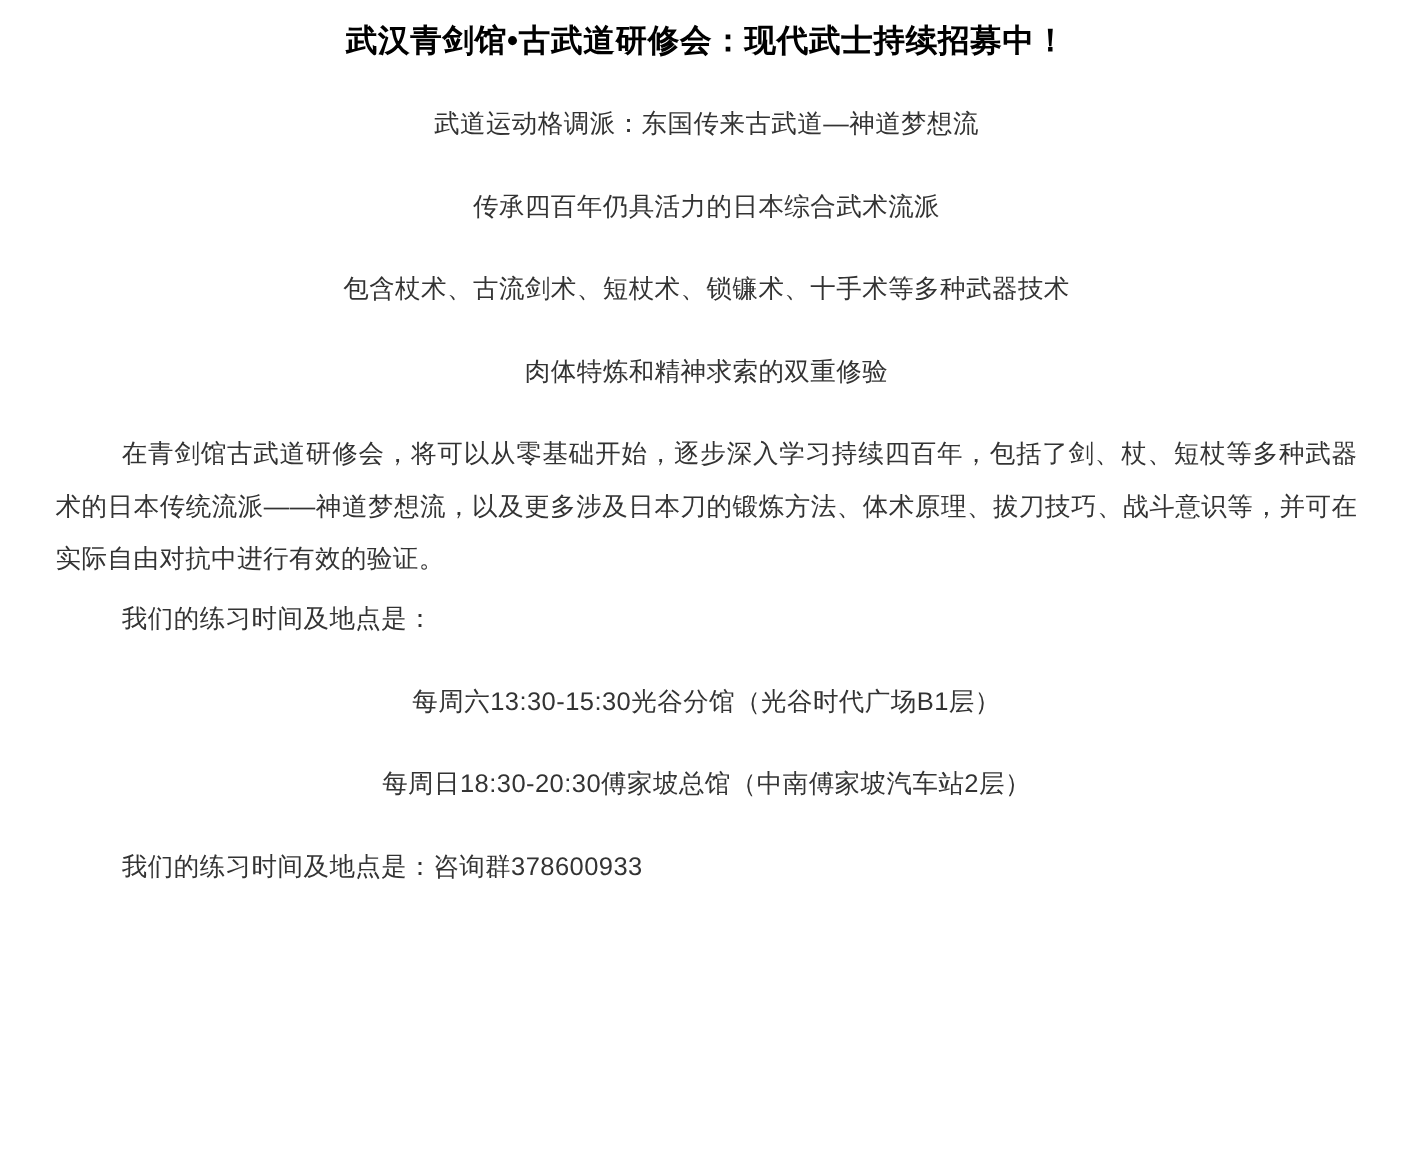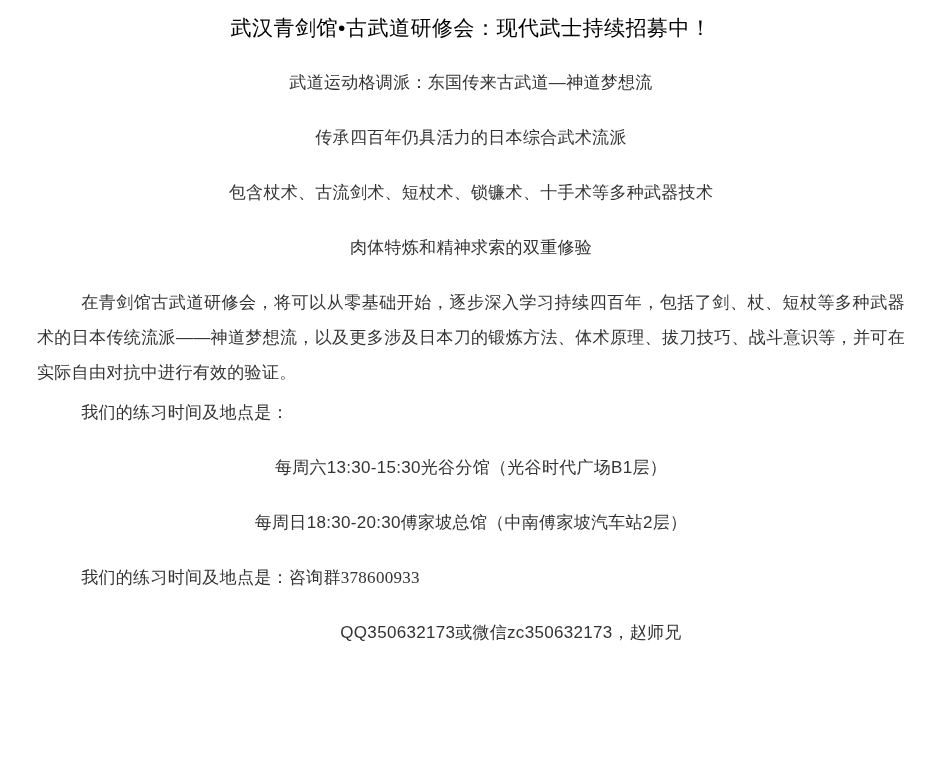--- a/index.html
+++ b/index.html
@@ -21,21 +21,21 @@
   }
   .page {
     width: 942px;
     height: 778px;
     background: var(--bg);
     padding: 12px 37px 10px 37px;
   }
   .article-title {
     font-size: 21px;
     line-height: 32px;
-    font-weight: normal;
+    font-weight: bold;
     color: var(--title);
     text-align: center;
     margin: 0 0 21px 0;
     letter-spacing: 0.5px;
   }
   p {
     font-size: 17px;
     line-height: 35px;
     color: var(--text);
     margin: 0 0 20px 0;
@@ -44,21 +44,20 @@
   p.center {
     text-align: center;
   }
   p.intro {
     text-align: justify;
     text-indent: 2.6em;
     margin-bottom: 5px;
   }
   p.indent {
     text-indent: 2.6em;
-    font-family: Liberation Serif, serif;
   }
   p.contact-detail {
     text-align: center;
     padding-left: 80px;
     margin-bottom: 0;
   }
 </style>
 </head>
 <body>
 
@@ -72,14 +71,13 @@
 
   <p class="intro">在青剑馆古武道研修会，将可以从零基础开始，逐步深入学习持续四百年，包括了剑、杖、短杖等多种武器术的日本传统流派——神道梦想流，以及更多涉及日本刀的锻炼方法、体术原理、拔刀技巧、战斗意识等，并可在实际自由对抗中进行有效的验证。</p>
 
   <p class="indent">我们的练习时间及地点是：</p>
 
   <p class="center">每周六13:30-15:30光谷分馆（光谷时代广场B1层）</p>
   <p class="center">每周日18:30-20:30傅家坡总馆（中南傅家坡汽车站2层）</p>
 
   <p class="indent">我们的练习时间及地点是：咨询群378600933</p>
 
-  <p class="contact-detail">QQ350632173或微信zc350632173，赵师兄</p>
 </div>
 
 </body></html>

